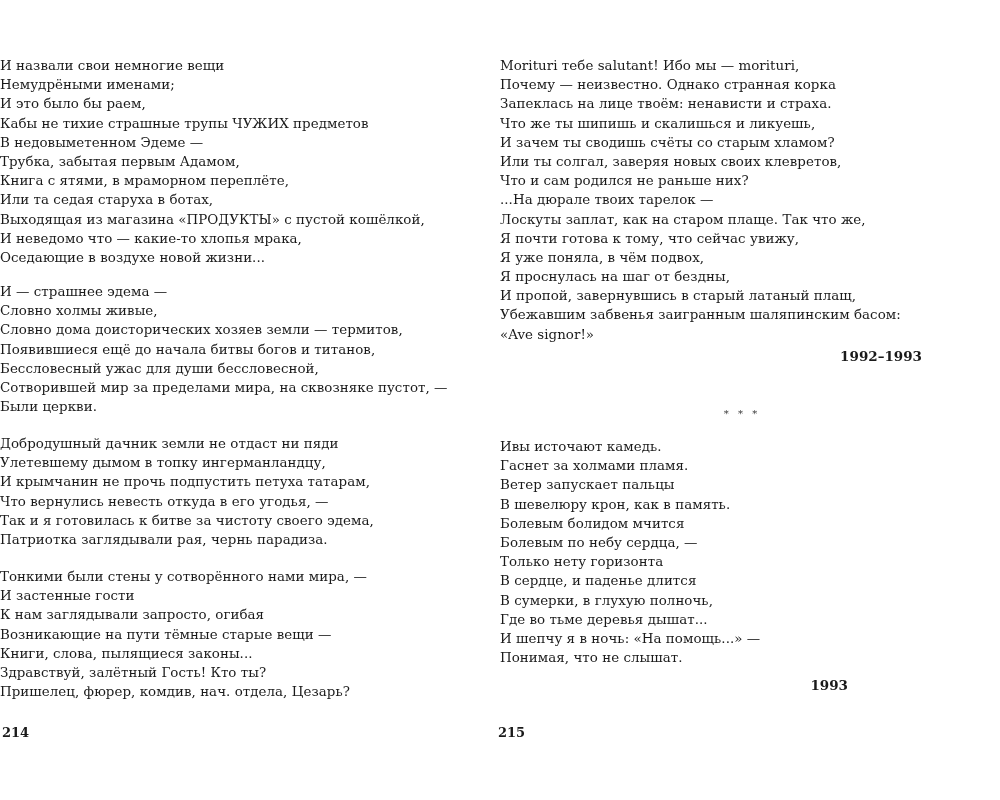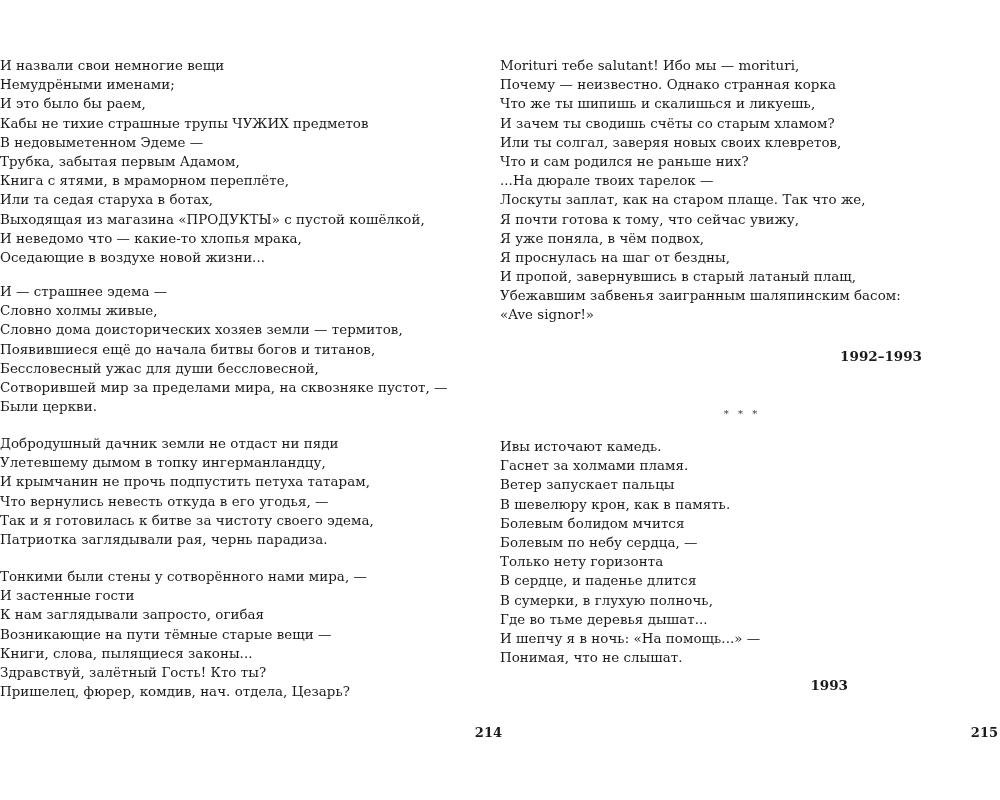--- a/index.html
+++ b/index.html
@@ -5,21 +5,21 @@
     html, body { margin: 0; padding: 0; background: #ffffff; }
     body { width: 1000px; height: 800px; position: relative; overflow: hidden;
            font-family: "DejaVu Serif", "Liberation Serif", serif; color: #1a1a1a; }
     .page { position: absolute; top: 0; height: 800px; }
     .page.left { left: 0; width: 500px; }
     .page.right { left: 500px; width: 500px; }
     .verse-block { position: absolute; left: 0; width: 100%; }
     .line { font-size: 13.4px; line-height: 19.2px; height: 19.2px; white-space: nowrap; letter-spacing: 0.05px; }
     .date { position: absolute; font-weight: bold; font-size: 13.5px; white-space: nowrap; }
     .stars { position: absolute; left: 0; width: 100%; text-align: center; font-size: 10px; letter-spacing: 3px; color: #333; }
-    .pagenum { position: absolute; left: 0; width: 100%; text-align: right; font-weight: bold; font-size: 13px; }
+    .pagenum { position: absolute; left: 0; width: 100%; text-align: left; font-weight: bold; font-size: 13px; }
   </style>
 </head>
 <body>
 
 <div class="page left">
   <div class="verse-block" style="top:56px;">
     <div class="line">И назвали свои немногие вещи</div>
     <div class="line">Немудрёными именами;</div>
     <div class="line">И это было бы раем,</div>
     <div class="line">Кабы не тихие страшные трупы ЧУЖИХ предметов</div>
@@ -61,20 +61,21 @@
     <div class="line">Пришелец, фюрер, комдив, нач. отдела, Цезарь?</div>
   </div>
 
   <div class="pagenum" style="top:725px; left:2px;">214</div>
 </div>
 
 <div class="page right">
   <div class="verse-block" style="top:56px;">
     <div class="line">Morituri тебе salutant! Ибо мы — morituri,</div>
     <div class="line">Почему — неизвестно. Однако странная корка</div>
+    <div class="line">Запеклась на лице твоём: ненависти и страха.</div>
     <div class="line">Что же ты шипишь и скалишься и ликуешь,</div>
     <div class="line">И зачем ты сводишь счёты со старым хламом?</div>
     <div class="line">Или ты солгал, заверяя новых своих клевретов,</div>
     <div class="line">Что и сам родился не раньше них?</div>
     <div class="line">...На дюрале твоих тарелок —</div>
     <div class="line">Лоскуты заплат, как на старом плаще. Так что же,</div>
     <div class="line">Я почти готова к тому, что сейчас увижу,</div>
     <div class="line">Я уже поняла, в чём подвох,</div>
     <div class="line">Я проснулась на шаг от бездны,</div>
     <div class="line">И пропой, завернувшись в старый латаный плащ,</div>

